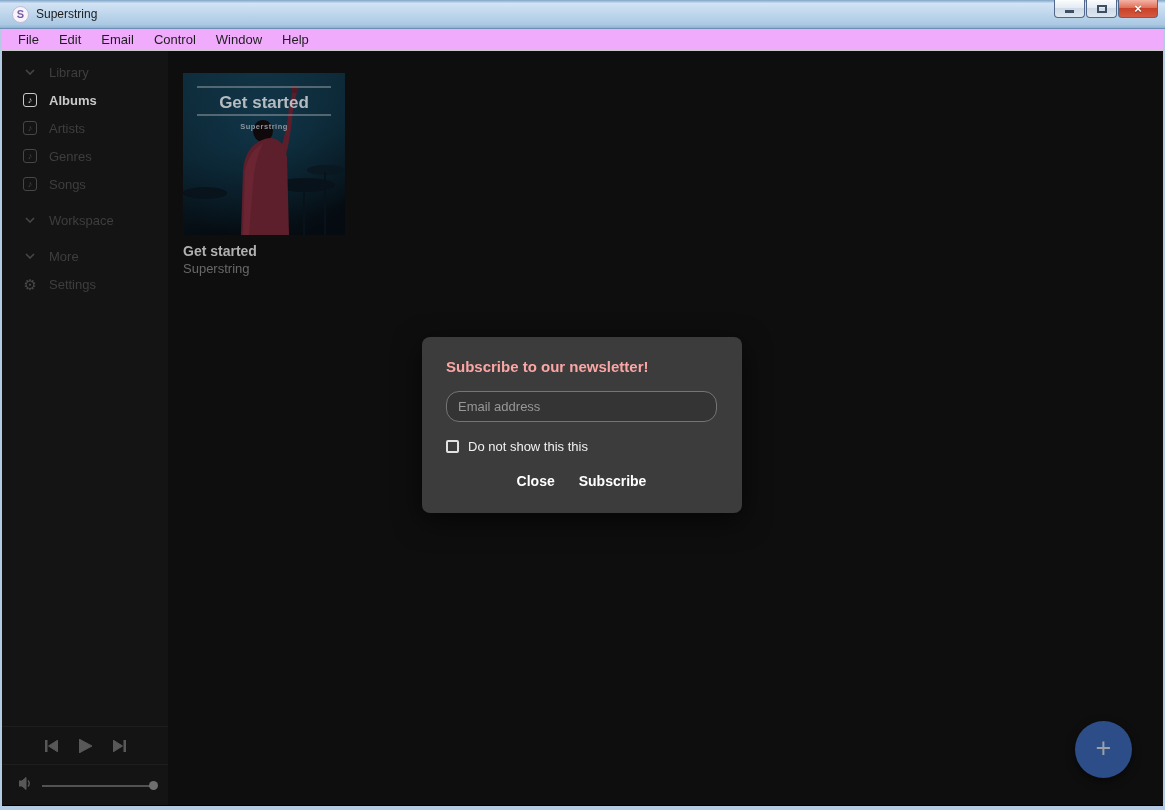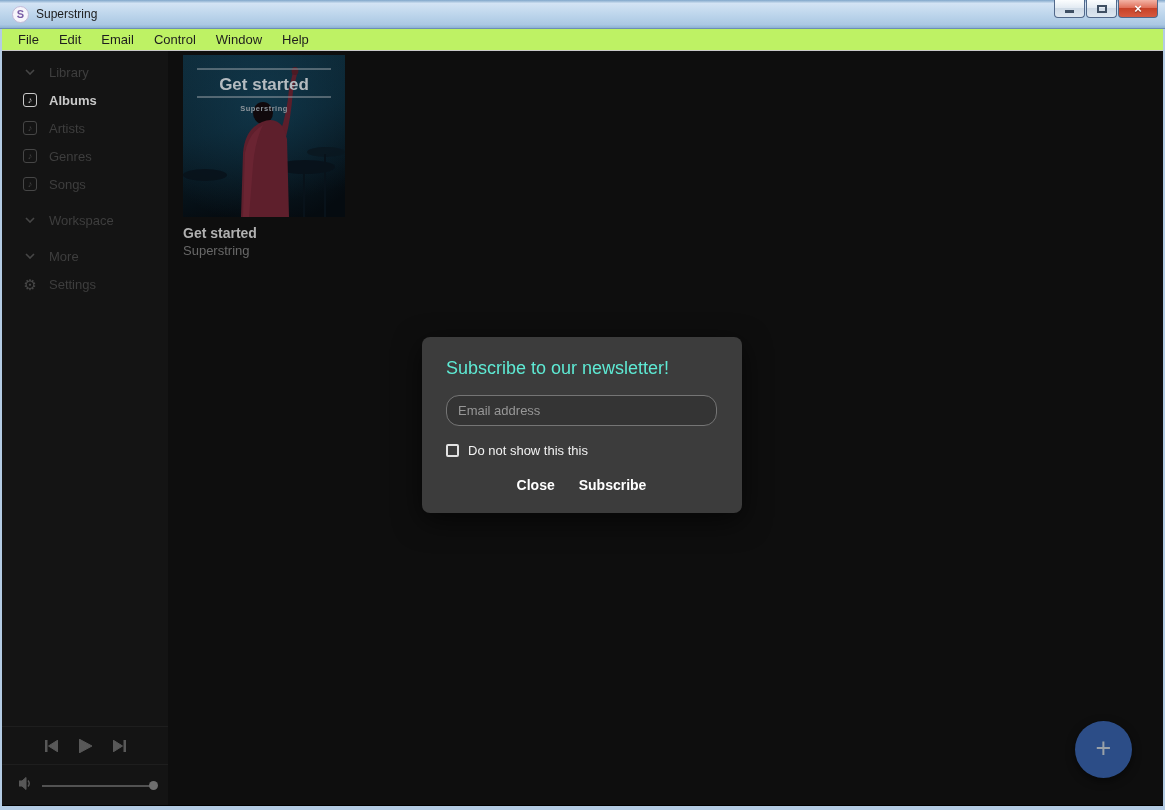--- a/index.html
+++ b/index.html
@@ -27,21 +27,21 @@
   .glyph-min { width:9px; height:3px; background:#3e4f63; margin-top:6px; }
   .glyph-max { width:10px; height:8px; border:2px solid #3e4f63; }
   .glyph-close { color:#fff; font-size:13px; font-weight:bold; line-height:1;
     text-shadow:0 1px 1px rgba(0,0,0,.4); }
 
   
   .frame-body { height:781px; border-left:2px solid #b3cbe3; border-right:2px solid #b3cbe3;
     border-bottom:4px solid #b3cbe3; }
 
   
-  .menubar { height:22px; background:#bef264; border-bottom:1px solid #c9c9c9;
+  .menubar { height:22px; background:#f0abfc; border-bottom:1px solid #c9c9c9;
     display:flex; align-items:center; padding-left:6px; }
   .menu-item { padding:2px 10px; font-size:13px; color:#1e1e1e; cursor:default; }
 
   
   .content { position:relative; height:754px; display:flex; background:#0e0e0e; }
 
   
   .sidebar { width:166px; background:#141414; display:flex; flex-direction:column; }
   .nav { flex:1; padding-top:7px; }
   .nav-item { height:28px; display:flex; align-items:center; padding-left:20px;
@@ -63,31 +63,31 @@
   .player-btn svg { fill:#585858; stroke:#585858; }
   .volume-row { height:41px; border-top:1px solid #1e1e1e;
     display:flex; align-items:center; padding:0 10px 0 17px; gap:9px; }
   .speaker svg { fill:#585858; stroke:#585858; }
   .vol-track { position:relative; flex:1; height:9px; cursor:pointer; }
   .vol-line { position:absolute; top:4px; left:0; right:4px; height:2px; background:#525252; }
   .vol-thumb { position:absolute; top:0; right:0; width:9px; height:9px;
     border-radius:50%; background:#6e6e6e; cursor:grab; }
 
   
-  .main { flex:1; padding:4px 0 0 15px; }
+  .main { flex:1; padding:22px 0 0 15px; }
   .album-card { width:162px; cursor:pointer; }
   .album-art { width:162px; height:162px; display:block; }
   .album-title { margin-top:8px; font-size:14px; font-weight:bold; color:#b1b1b1; }
   .album-artist { margin-top:2px; font-size:13px; color:#686868; }
 
   
   .modal { position:absolute; left:420px; top:286px; width:320px; height:176px;
     background:#3c3c3c; border-radius:8px; box-shadow:0 8px 28px rgba(0,0,0,.6);
     padding:21px 25px 0 24px; z-index:10; }
-  .modal-title { font-size:18px; font-weight:normal; color:#5eead4; }
+  .modal-title { font-size:15px; font-weight:bold; color:#fca5a5; }
   .email-input { margin-top:16px; width:271px; height:31px; background:#343434;
     border:1px solid #757575; border-radius:13px; padding:0 11px; font-size:13px;
     color:#f0abfc; font-family:"Liberation Sans", sans-serif; outline:none; }
   .email-input::placeholder { color:#979797; }
   .check-row { margin-top:17px; display:flex; align-items:center; gap:9px; cursor:pointer; }
   .checkbox { width:13px; height:13px; border:2px solid #e2e2e2; border-radius:2px;
     background:transparent; }
   .check-label { font-size:13px; color:#f2f2f2; }
   .modal-buttons { margin-top:19px; display:flex; justify-content:center; gap:24px;
     padding-right:0; }

